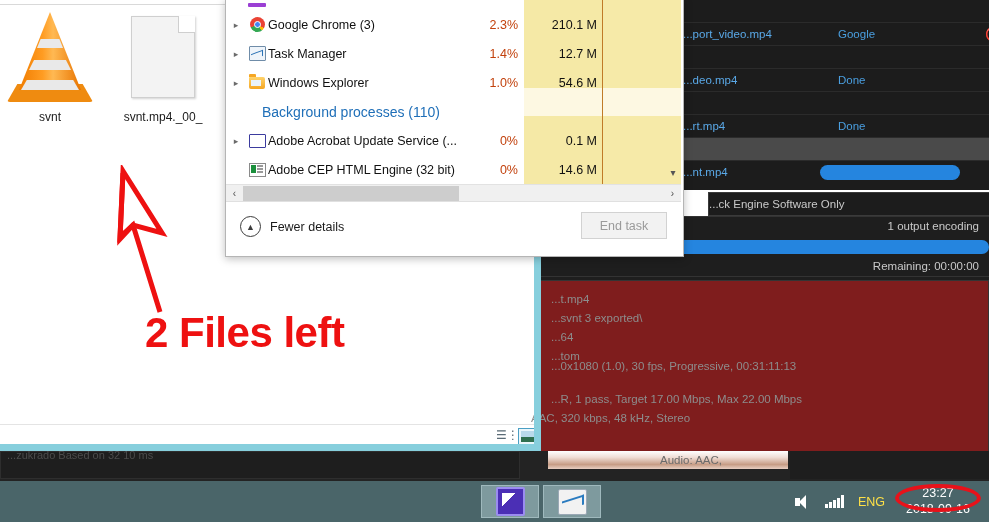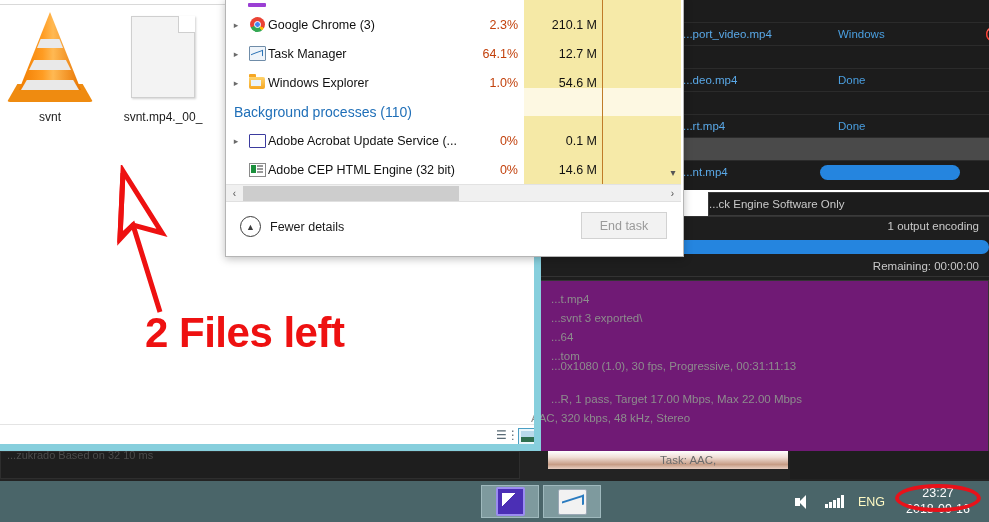--- a/index.html
+++ b/index.html
@@ -56,21 +56,21 @@
   .tm-row .nm{flex:1 1 auto;font-size:12.5px;color:#111;white-space:nowrap;overflow:hidden;}
   .cell-cpu{position:absolute;right:163px;width:64px;text-align:right;font-size:12.5px;color:#c2410c;}
   .cell-mem{position:absolute;right:84px;width:70px;text-align:right;font-size:12.5px;color:#111;}
 
   
   #cpu-col{position:absolute;left:298px;top:0;width:78px;height:184px;background:#f5e9a6;}
   #mem-col{position:absolute;left:377px;top:0;width:83px;height:184px;background:#f6eaa8;}
   #col-divider{position:absolute;left:376px;top:0;width:1px;height:184px;background:#c07b28;}
   #hdr-gap{position:absolute;left:298px;top:88px;width:162px;height:28px;background:#fdf8e2;}
 
-  .bg-head{font-size:14px;color:#1f6fb8;padding-left:8px;}
+  .bg-head{font-size:14px;color:#1f6fb8;padding-left:36px;}
 
   
   .chrome{width:15px;height:15px;border-radius:50%;
     background:conic-gradient(#ea4335 0 33%,#fbbc05 33% 40%,#34a853 40% 68%,#ea4335 68% 100%);
     position:relative;}
   .chrome:after{content:"";position:absolute;left:4px;top:4px;width:7px;height:7px;
     border-radius:50%;background:#4285f4;border:1px solid #fff;box-sizing:border-box;}
   .tmico{width:15px;height:13px;border:1px solid #6f8ca8;background:#eef4fa;position:relative;border-radius:1px;}
   .tmico:after{content:"";position:absolute;left:1px;top:5px;width:11px;height:5px;
     border-top:1.5px solid #2a72b5;border-right:1.5px solid #2a72b5;transform:skewY(-20deg);}
@@ -118,21 +118,21 @@
     border:1px solid #3a3a3a;box-sizing:border-box;display:flex;align-items:center;}
   #hb-dropdown .txt{font-size:11.5px;color:#c9c9c9;padding-left:0;}
   #hb-dropdown .chev{position:absolute;right:8px;font-size:11px;color:#b5b5b5;}
 
   
   #hb-bottom{left:540px;top:216px;width:449px;height:248px;background:#1e1e1e;}
   #hb-bottom .sep-line{position:absolute;left:0;width:449px;height:1px;background:#333;}
   #out-enc{position:absolute;right:10px;top:4px;font-size:11.5px;color:#c9c9c9;}
   #big-bar{position:absolute;left:0;top:24px;width:449px;height:14px;background:#2585df;border-radius:7px;}
   #remaining{position:absolute;right:10px;top:44px;font-size:11.5px;color:#c9c9c9;}
-  #detail-box{position:absolute;left:0;top:64px;width:449px;height:180px;background:#701a75;
+  #detail-box{position:absolute;left:0;top:64px;width:449px;height:180px;background:#7f1d1d;
     border:1px solid #343434;box-sizing:border-box;}
   .dtl{position:absolute;left:10px;font-size:11.5px;color:#8d8d8d;white-space:nowrap;}
 
   
   #cyan-edge{left:534px;top:248px;width:7px;height:200px;background:#87cfdd;}
   #cyan-bottom{left:0;top:444px;width:541px;height:7px;background:#87cfdd;}
 
   
   #white-strip{left:0;top:424px;width:541px;height:21px;background:#ffffff;border-top:1px solid #e4e4e4;}
   .view-btn{position:absolute;top:3px;width:17px;height:15px;}
@@ -157,21 +157,21 @@
   #tb1{left:481px;}
   #tb2{left:543px;}
   .pr-ico{width:25px;height:25px;background:#4b2fb5;border:2px solid #9b8cf0;border-radius:2px;position:relative;}
   .pr-ico:after{content:"";position:absolute;left:4px;top:4px;width:15px;height:15px;
     background:linear-gradient(135deg,#ffffff 0 45%,#4b2fb5 45%);}
   .tm-ico2{width:27px;height:24px;background:#f2f2f2;border:1px solid #9aa8b5;border-radius:2px;position:relative;}
   .tm-ico2:after{content:"";position:absolute;left:3px;top:8px;width:20px;height:8px;
     border-top:2px solid #2b7cc0;border-right:2px solid #2b7cc0;transform:skewY(-18deg);}
 
   #tray{position:absolute;right:6px;top:0;height:41px;display:flex;align-items:center;gap:14px;}
-  .tray-item{color:#fef9c3;font-size:12.5px;display:flex;align-items:center;}
+  .tray-item{color:#fde047;font-size:12.5px;display:flex;align-items:center;}
   .spk{width:16px;height:14px;position:relative;}
   .spk:before{content:"";position:absolute;left:0;top:3px;width:5px;height:8px;background:#fff;}
   .spk:after{content:"";position:absolute;left:4px;top:0;width:0;height:0;
     border-top:7px solid transparent;border-bottom:7px solid transparent;border-right:7px solid #fff;}
   .bars{display:flex;align-items:flex-end;gap:1.5px;height:13px;}
   .bars i{width:2.5px;background:#ffffff;display:block;}
   #clock{position:absolute;right:12px;top:4px;width:78px;text-align:center;color:#fff;
     font-size:12.5px;line-height:16px;}
   #clock .dt{display:block;}
   #clock-ellipse{position:absolute;right:8px;top:3px;width:86px;height:28px;
@@ -205,21 +205,21 @@
         <div class="page-fold"></div>
       </div>
   </div>
   <div class="file-label">svnt.mp4._00_</div>
 </div>
 
 <div class="abs" id="hb-right">
   <div class="q-row sep" style="top:0;"></div>
   <div class="q-row">
     <span class="q-name">...port_video.mp4</span>
-    <span class="q-status">Windows</span>
+    <span class="q-status">Google</span>
     <span class="q-icon" style="color:#e03b3b;">🚫</span>
   </div>
   <div class="q-row sep"></div>
   <div class="q-row">
     <span class="q-name">...deo.mp4</span>
     <span class="q-status">Done</span>
     <span class="q-icon" style="color:#35b535;">✓</span>
   </div>
   <div class="q-row sep"></div>
   <div class="q-row">
@@ -256,21 +256,21 @@
     <div class="dtl" style="top:131px;left:-10px;">AAC, 320 kbps, 48 kHz, Stereo</div>
   </div>
 </div>
 
 <div class="abs" id="prem-strip"></div>
 <div class="abs" id="prem-left">
   <span class="prem-txt" style="left:6px;">...zukrado      Based on 32     10 ms</span>
 </div>
 <div class="abs" id="prem-thumb"></div>
 <div class="abs" id="prem-right">
-  <span id="audio-line">Task:   AAC,</span>
+  <span id="audio-line">Audio:   AAC,</span>
 </div>
 
 <div class="abs" id="white-strip">
   <div class="view-btn" id="view-list">☰⋮</div>
   <div class="view-btn" id="view-thumb">
       <div class="inner"></div>
     </div>
 </div>
 <div class="abs" id="cyan-edge"></div>
 <div class="abs" id="cyan-bottom"></div>
@@ -299,21 +299,21 @@
       <span class="cell-cpu">2.3%</span>
       <span class="cell-mem">210.1 M</span>
     </div>
 
     <div class="tm-row">
       <span class="chev">▸</span>
       <span class="ico">
           <span class="tmico"></span>
         </span>
       <span class="nm">Task Manager</span>
-      <span class="cell-cpu">64.1%</span>
+      <span class="cell-cpu">1.4%</span>
       <span class="cell-mem">12.7 M</span>
     </div>
 
     <div class="tm-row">
       <span class="chev">▸</span>
       <span class="ico">
           <span class="folder"></span>
         </span>
       <span class="nm">Windows Explorer</span>
       <span class="cell-cpu">1.0%</span>

